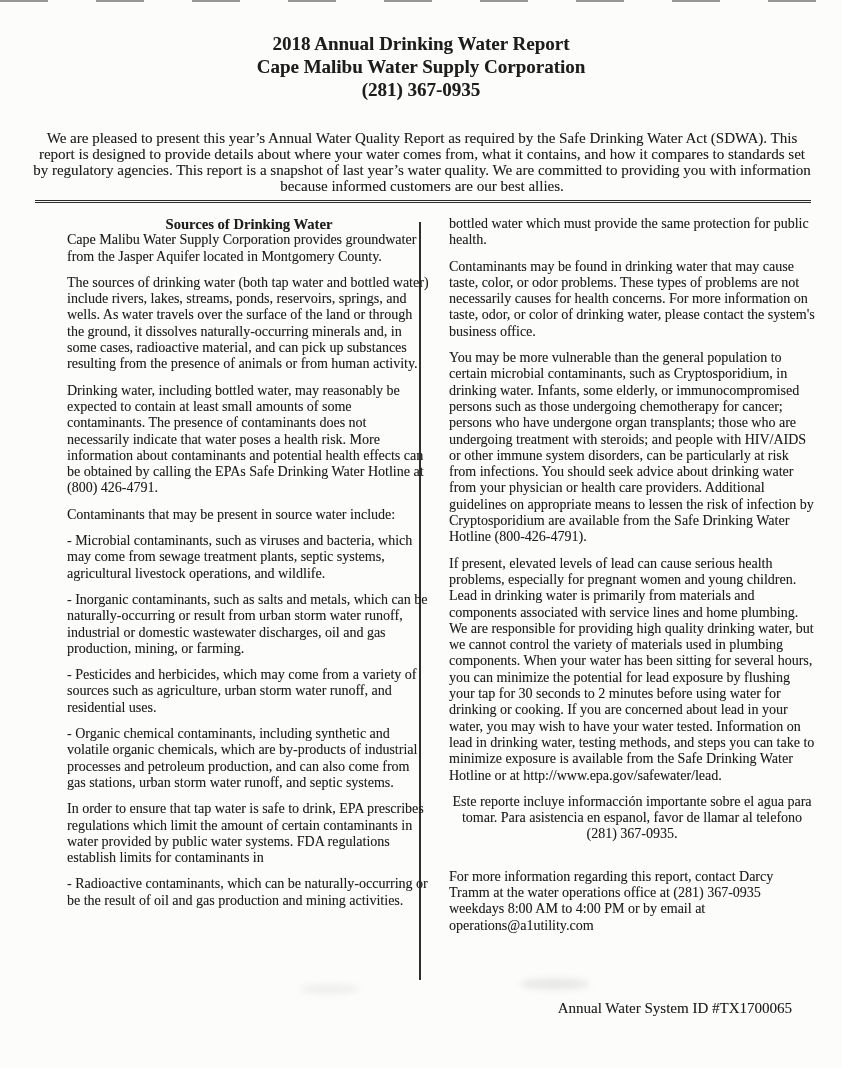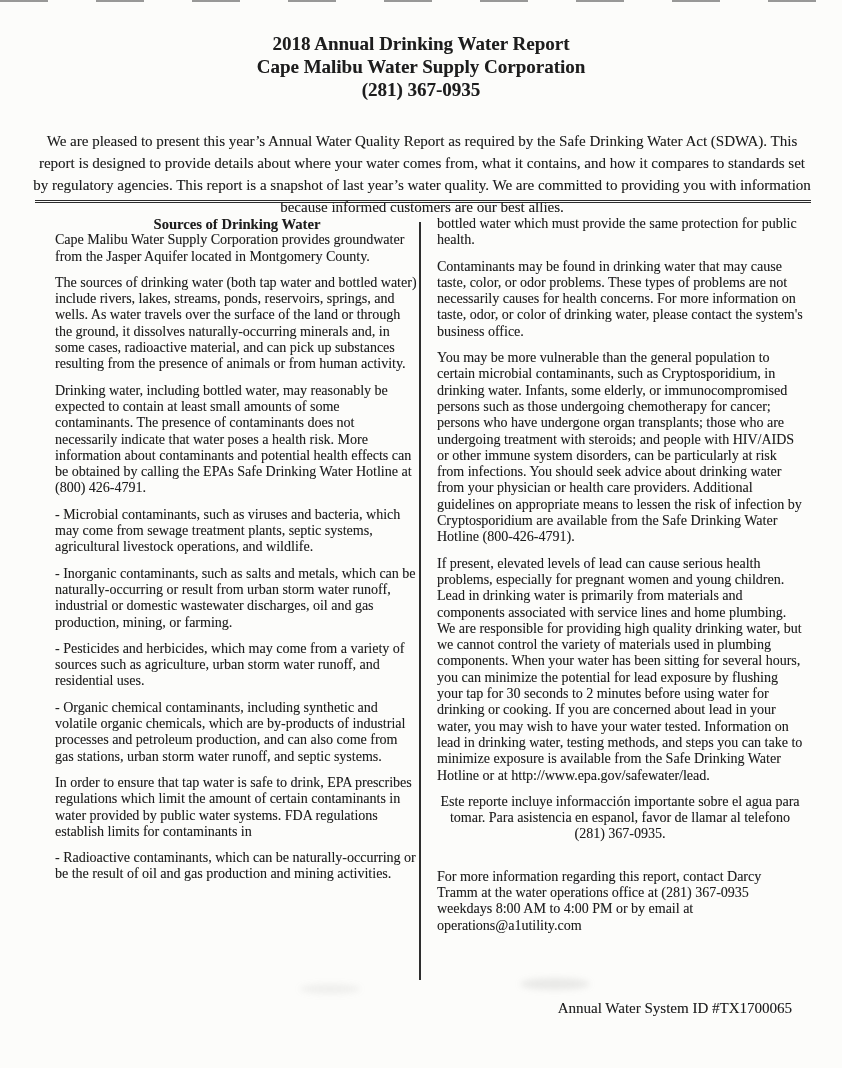--- a/index.html
+++ b/index.html
@@ -37,37 +37,38 @@
     line-height: 23px;
   }
   .intro {
     position: absolute;
     top: 130px;
     left: 33px;
     width: 778px;
     margin: 0;
     text-align: center;
     font-size: 15px;
-    line-height: 22px;
+    line-height: 16px;
   }
   .rule {
     position: absolute;
     top: 200px;
     left: 35px;
     width: 776px;
     height: 1px;
     border-top: 1px solid #2b2b2b;
     border-bottom: 1px solid #2b2b2b;
   }
   .col {
     position: absolute;
     top: 216px;
     font-size: 14px;
     line-height: 16.3px;
     text-align: left;
+    margin-left: 12px;
   }
   .col-left  { left: 55px;  width: 364px; }
   .col-right { left: 437px; width: 366px; }
   .col-heading {
     margin: 0;
     font-size: 14.6px;
     font-weight: bold;
     text-align: center;
   }
   .block { margin: 0 0 10px 0; }
@@ -128,20 +129,21 @@
 
   <div class="rule"></div>
 
   <div class="col-divider"></div>
 
   <section class="col col-left">
     <h3 class="col-heading">Sources of Drinking Water</h3>
     <p class="block">Cape Malibu Water Supply Corporation provides groundwater from the Jasper Aquifer located in Montgomery County.</p>
     <p class="block">The sources of drinking water (both tap water and bottled water) include rivers, lakes, streams, ponds, reservoirs, springs, and wells.  As water travels over the surface of the land or through the ground, it dissolves naturally-occurring minerals and, in some cases, radioactive material, and can pick up substances resulting from the presence of animals or from human activity.</p>
     <p class="block">Drinking water, including bottled water, may reasonably be expected to contain at least small amounts of some contaminants.  The presence of contaminants does not necessarily indicate that water poses a health risk.  More information about contaminants and potential health effects can be obtained by calling the EPAs Safe Drinking Water Hotline at (800) 426-4791.</p>
+    <p class="block">Contaminants that may be present in source water include:</p>
     <p class="block">-  Microbial contaminants, such as viruses and bacteria, which may come from sewage treatment plants, septic systems, agricultural livestock operations, and wildlife.</p>
     <p class="block">-  Inorganic contaminants, such as salts and metals, which can be naturally-occurring or result from urban storm water runoff, industrial or domestic wastewater discharges, oil and gas production, mining, or farming.</p>
     <p class="block">-  Pesticides and herbicides, which may come from a variety of sources such as agriculture, urban storm water runoff, and residential uses.</p>
     <p class="block">-  Organic chemical contaminants, including synthetic and volatile organic chemicals, which are by-products of industrial processes and petroleum production, and can also come from gas stations, urban storm water runoff, and septic systems.</p>
     <p class="block">In order to ensure that tap water is safe to drink, EPA prescribes regulations which limit the amount of certain contaminants in water provided by public water systems. FDA regulations establish limits for contaminants in</p>
     <p class="block">-  Radioactive contaminants, which can be naturally-occurring or be the result of oil and gas production and mining activities.</p>
   </section>
 
   <section class="col col-right">
     <p class="block">bottled water which must provide the same protection for public health.</p>

